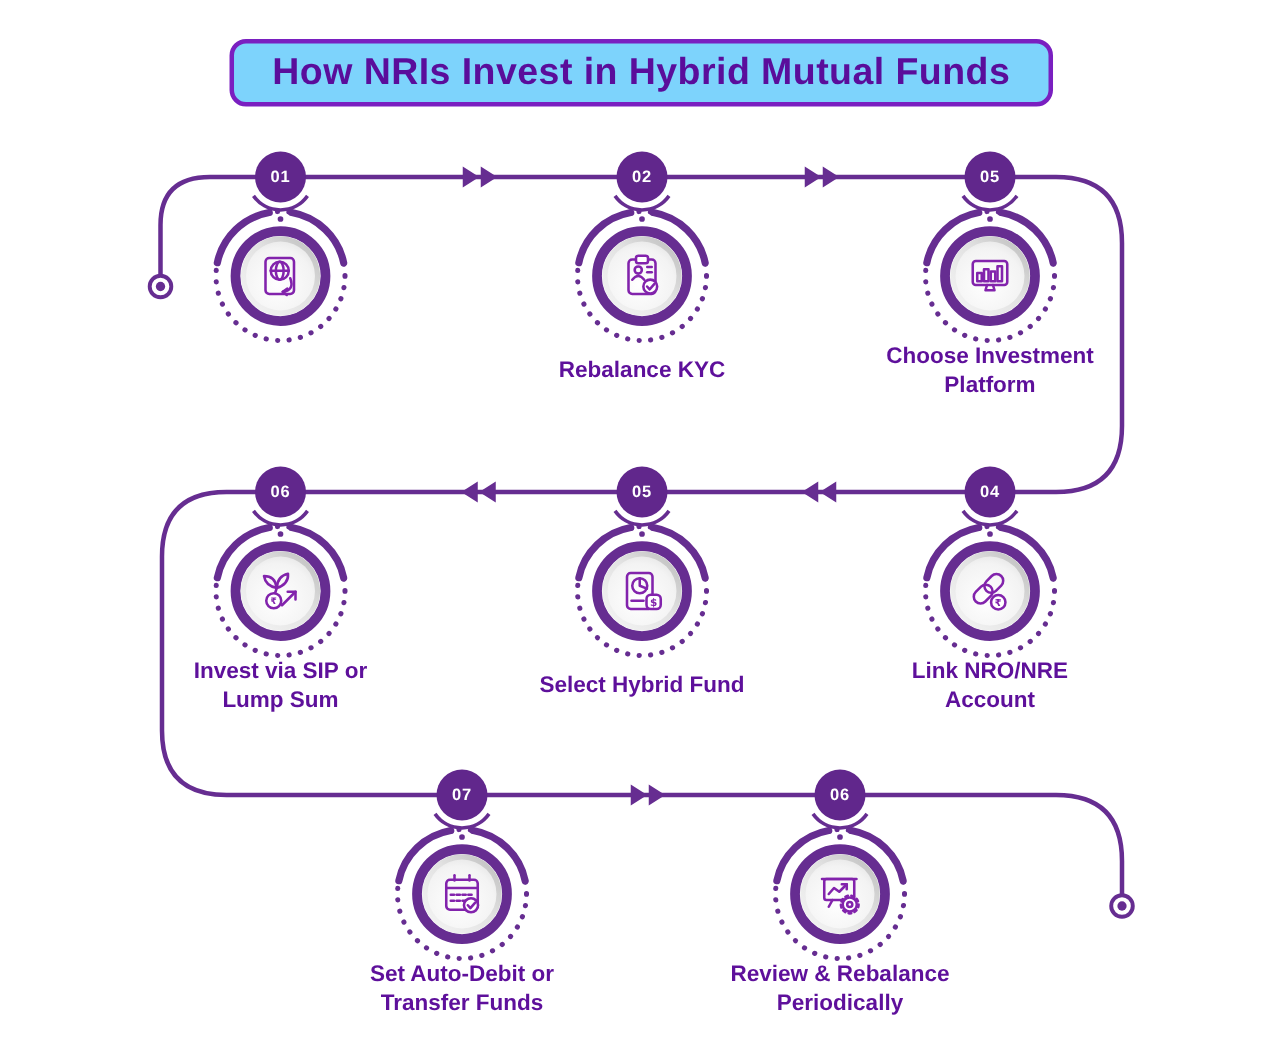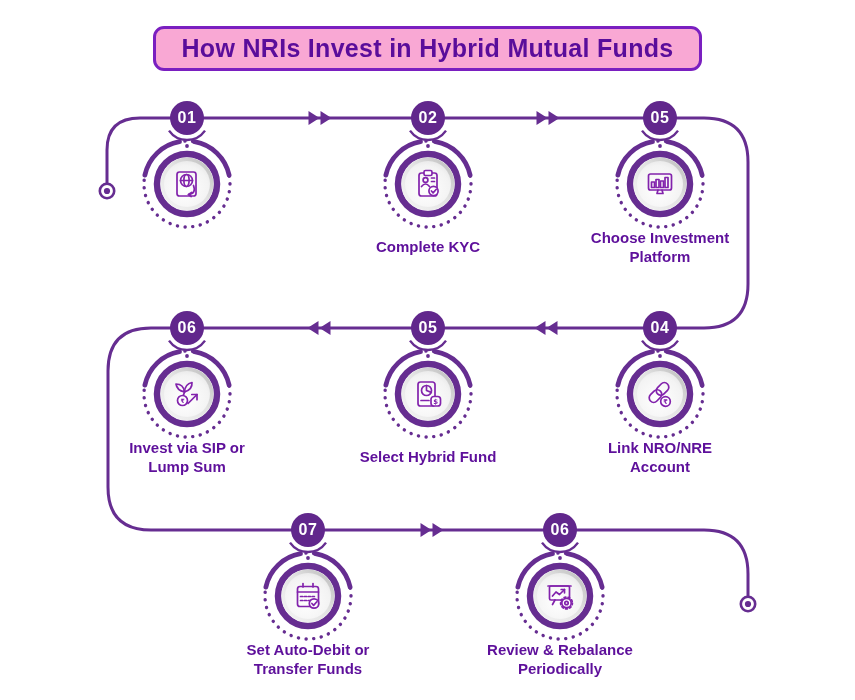--- a/index.html
+++ b/index.html
@@ -3,29 +3,29 @@
 <meta charset="utf-8">
 <style>
   html,body{margin:0;padding:0;background:#ffffff;}
   .canvas{
     position:relative;width:855px;height:700px;background:#ffffff;overflow:hidden;
     font-family:"Liberation Sans","DejaVu Sans",sans-serif;
   }
   .conn-svg{position:absolute;left:0;top:0;width:855px;height:700px;}
   .title-box{
     position:absolute;left:50%;top:26px;transform:translateX(-50%);
-    border:3px solid #7A1FC0;border-radius:11px;background:#f9a8d4;
+    border:3px solid #7A1FC0;border-radius:11px;background:#7dd3fc;
     padding:5px 26px;white-space:nowrap;
   }
   .title-box span{
     font-size:25px;font-weight:bold;letter-spacing:0.3px;color:#5A0D9B;
   }
   .num{
     position:absolute;width:44px;text-align:center;
-    font-size:16px;font-weight:bold;color:#ffffff;letter-spacing:0.6px;
+    font-size:11px;font-weight:bold;color:#ffffff;letter-spacing:0.6px;
     line-height:22px;pointer-events:none;
   }
   .label{
     position:absolute;width:230px;min-height:42px;
     display:flex;flex-direction:column;justify-content:center;
     text-align:center;color:#5E109B;font-size:15px;font-weight:bold;line-height:1.28;
   }
   .label span{display:block;}
   
   .ic *{stroke:#8223AC;stroke-width:1.7;fill:none;stroke-linecap:round;stroke-linejoin:round;}
@@ -199,21 +199,21 @@
   <div class="num" style="left:165px;top:107px;">01</div>
   <div class="num" style="left:406px;top:107px;">02</div>
   <div class="num" style="left:638px;top:107px;">05</div>
   <div class="num" style="left:638px;top:317px;">04</div>
   <div class="num" style="left:406px;top:317px;">05</div>
   <div class="num" style="left:165px;top:317px;">06</div>
   <div class="num" style="left:286px;top:519px;">07</div>
   <div class="num" style="left:538px;top:519px;">06</div>
 
   <div class="label" style="left:313px;top:226px;">
-    <span>Complete KYC</span>
+    <span>Rebalance KYC</span>
     <span></span>
   </div>
   <div class="label" style="left:545px;top:436px;">
     <span>Link NRO/NRE</span>
     <span>Account</span>
   </div>
   <div class="label" style="left:545px;top:226px;">
     <span>Choose Investment</span>
     <span>Platform</span>
   </div>

